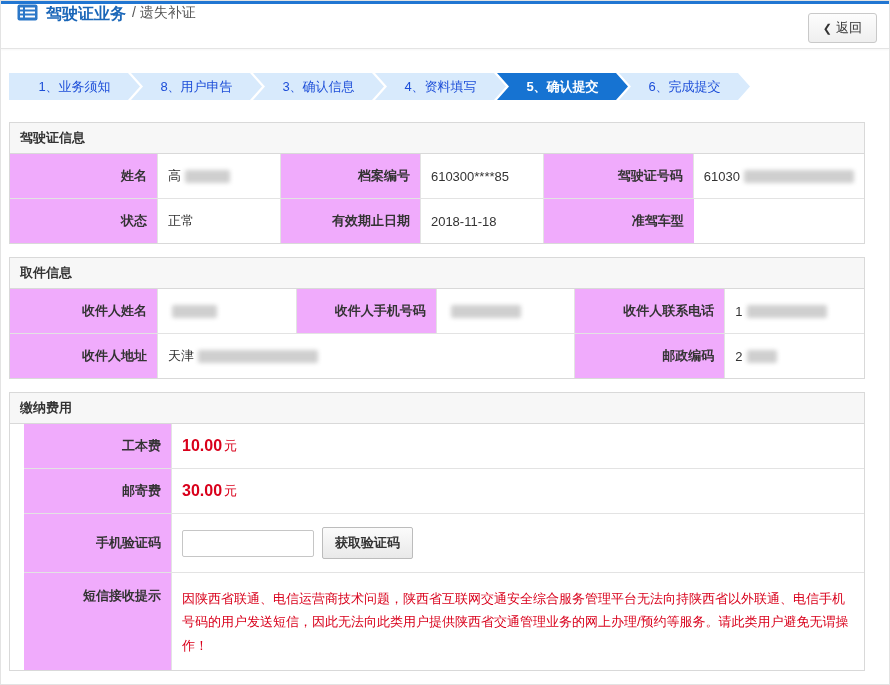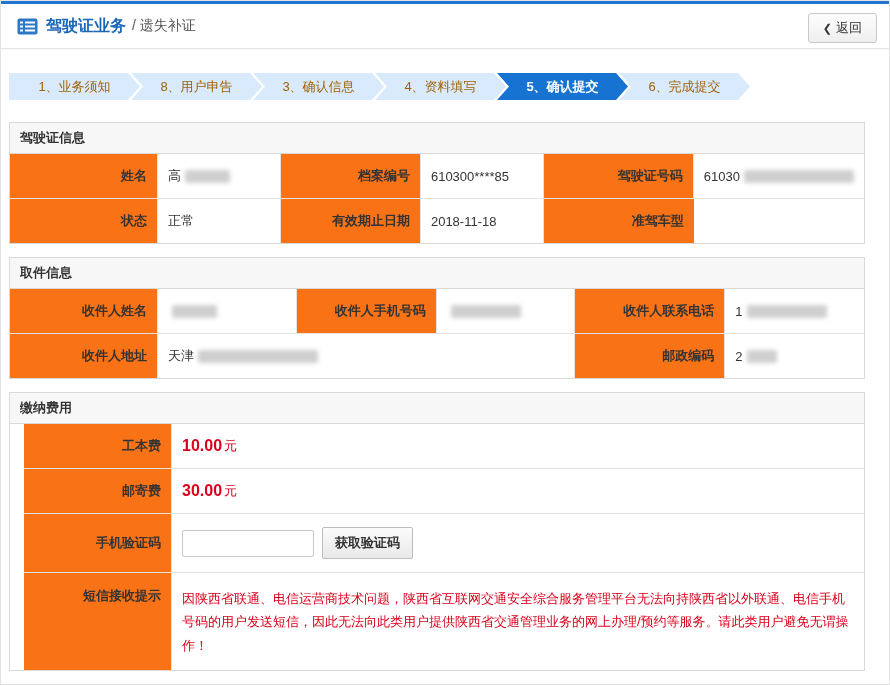--- a/index.html
+++ b/index.html
@@ -8,21 +8,20 @@
     font-family: "Liberation Sans", "DejaVu Sans", sans-serif;
     background: #ffffff;
     color: #333;
     border: 1px solid #e3e3e3;
   }
   .topline { height: 3px; background: #2176d2; }
   
   .header {
     height: 45px;
     display: flex;
-    align-items: center;
     padding: 0 10px 0 16px;
     border-bottom: 1px solid #e4e4e4;
     box-shadow: 0 1px 2px rgba(0,0,0,.04);
     position: relative;
     background: #fff;
   }
   .doc-icon { display: inline-flex; margin-right: 8px; }
   .title { color: #1a66b8; font-size: 16px; font-weight: bold; margin-right: 6px; }
   .subtitle { color: #555; font-size: 14px; }
   .back-btn {
@@ -35,21 +34,21 @@
     font-family: Liberation Sans, sans-serif;
   }
   .back-chevron { font-size: 11px; margin-right: 4px; color: #333; }
   
   .steps { display: flex; margin: 24px 8px 22px 8px; }
   .step {
     flex: 0 0 131px;
     height: 27px; line-height: 27px;
     text-align: center;
     font-size: 13px;
-    color: #a16207;
+    color: #1d4ed8;
     background: #d8eafc;
     clip-path: polygon(0 0, calc(100% - 12px) 0, 100% 50%, calc(100% - 12px) 100%, 0 100%, 12px 50%);
   }
   .step:first-child {
     clip-path: polygon(0 0, calc(100% - 12px) 0, 100% 50%, calc(100% - 12px) 100%, 0 100%);
   }
   .step + .step { margin-left: -9px; }
   .step.active { background: #1673d2; color: #fff; font-weight: bold; }
   
   .section { margin: 0 24px 13px 8px; border: 1px solid #d9d9d9; }
@@ -63,21 +62,21 @@
   .grid6 { grid-template-columns: 148px 1fr 140px 1fr 150px 1fr; }
   .grid2 { grid-template-columns: 148px 1fr; padding-left: 14px; }
   .cell {
     padding: 13px 10px;
     border-right: 1px solid #e3e3e3;
     border-bottom: 1px solid #e3e3e3;
     display: flex; align-items: center;
     min-height: 42px;
   }
   .cell.label {
-    background: #f97316;
+    background: #f0abfc;
     justify-content: flex-end;
     text-align: center;
     font-weight: bold;
     color: #333;
   }
   .cell.value { background: #fff; color: #333; }
   .grid6 > .cell:nth-child(6n) { border-right: none; }
   .grid6 > .cell:last-child { border-right: none; }
   .grid6.rows2 > .cell:nth-child(n+7) { border-bottom: none; }
   .grid2 > .cell:nth-child(2n) { border-right: none; }

